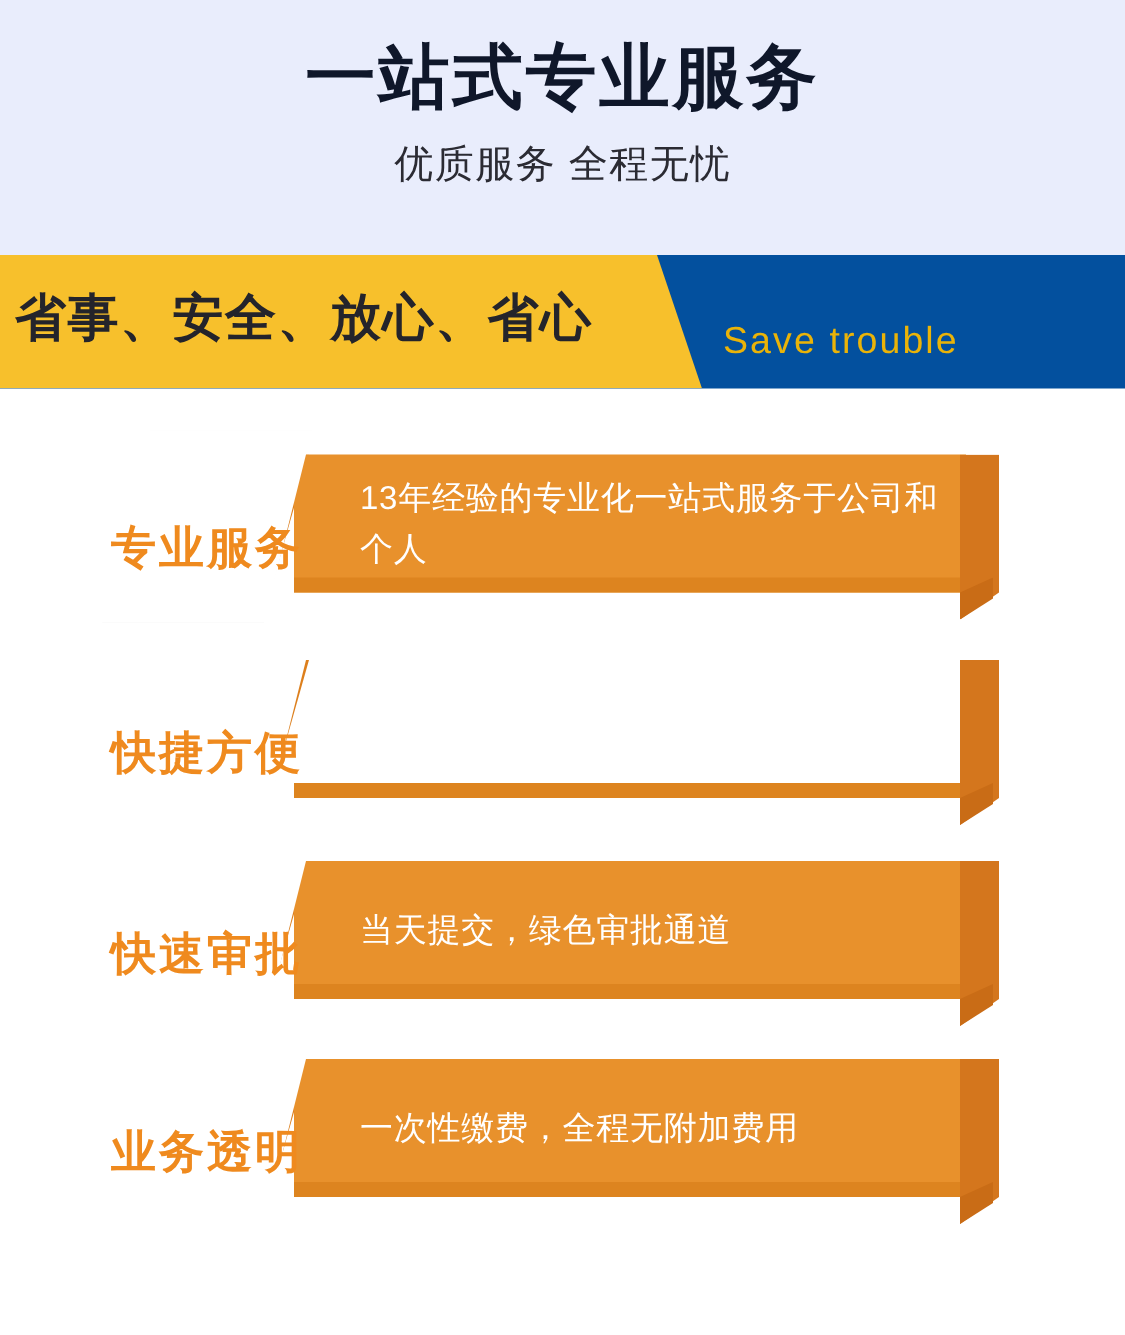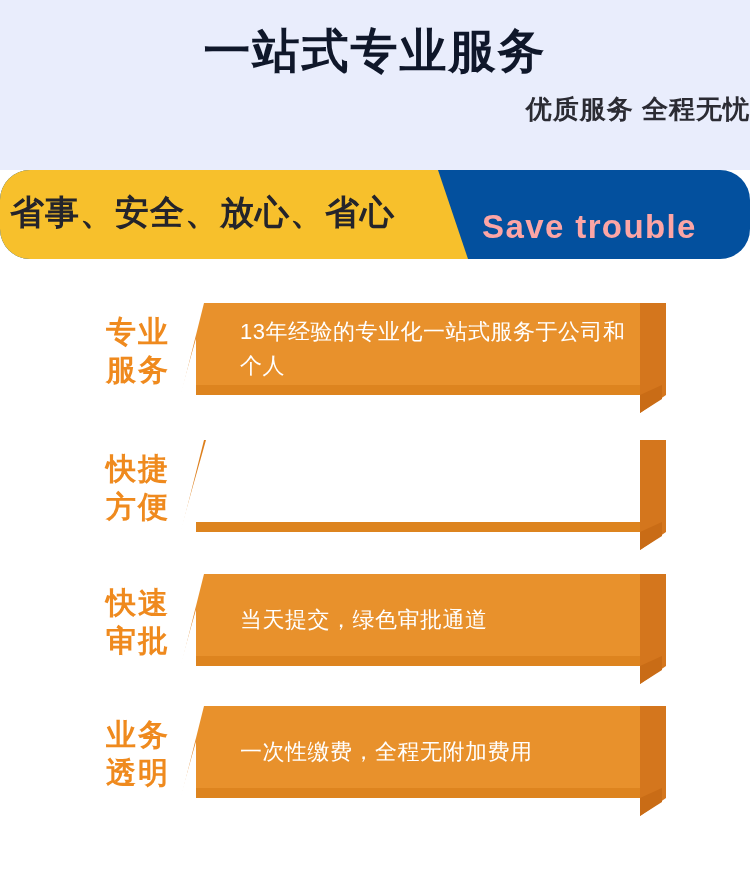--- a/index.html
+++ b/index.html
@@ -18,45 +18,45 @@
   }
   .header-title {
     position:absolute; left:0; top:22px; width:750px;
     text-align:center;
     font-size:47px; font-weight:bold; color:#0f172a;
     letter-spacing:2px; line-height:58px;
     white-space:nowrap;
   }
   .header-sub {
     position:absolute; left:0; top:92px; width:750px;
-    text-align:right;
-    font-size:26px; font-weight:bold; color:#2b2b33;
+    text-align:center;
+    font-size:26px; font-weight:normal; color:#2b2b33;
     letter-spacing:1px; line-height:34px;
     white-space:nowrap;
   }
 
   
   .banner {
     position:absolute; left:0; top:170px; width:750px; height:89px;
-    background:#03509e; overflow:hidden;border-radius:30px;
+    background:#03509e; overflow:hidden;
   }
   .banner-yellow {
     position:absolute; left:0; top:0; width:470px; height:89px;
     background:#f7c02c;
     clip-path:polygon(0 0, 438px 0, 468px 89px, 0 89px);
   }
   .banner-yellow-text {
     position:absolute; left:10px; top:18px;
     font-size:34px; font-weight:bold; color:#24242b;
     letter-spacing:1px; line-height:48px;
     white-space:nowrap;
   }
   .banner-en {
     position:absolute; left:482px; top:40px;
-    font-size:33px; font-weight:bold; color:#fca5a5;
+    font-size:25px; font-weight:normal; color:#eab308;
     letter-spacing:1.4px; line-height:34px;
     white-space:nowrap;
   }
 
   
   .cards { position:absolute; left:0; top:259px; width:750px; height:631px; }
   .card { position:absolute; left:0; width:750px; height:140px; }
 
   
   .ribbon {
@@ -103,23 +103,23 @@
 
   
   .tab {
     position:absolute; left:68px; top:2px;
     width:140px; height:128px;
     background:#ffffff;
     clip-path:polygon(32px 0, 140px 0, 108px 128px, 0 128px);
     filter:drop-shadow(0px 1px 1px rgba(0,0,0,0.16));
   }
   .tab-inner {
-    position:absolute; left:68px; top:2px;
+    position:absolute; left:68px; top:17px;
     width:140px; height:128px;
-    display:flex; flex-direction:column;
+    display:flex; flex-direction:row;
     align-items:center; justify-content:center;
     pointer-events:none;
   }
   .tab-line {
     font-size:30px; font-weight:bold; color:#ef8a1e;
     letter-spacing:2px; line-height:38px; white-space:nowrap;
   }
 </style>
 </head>
 <body>

